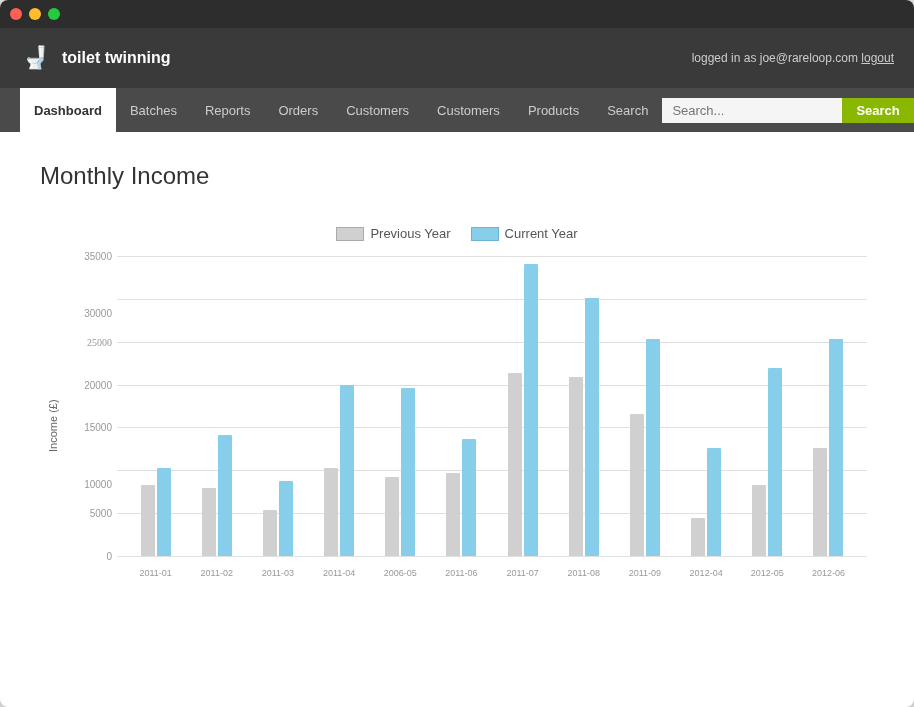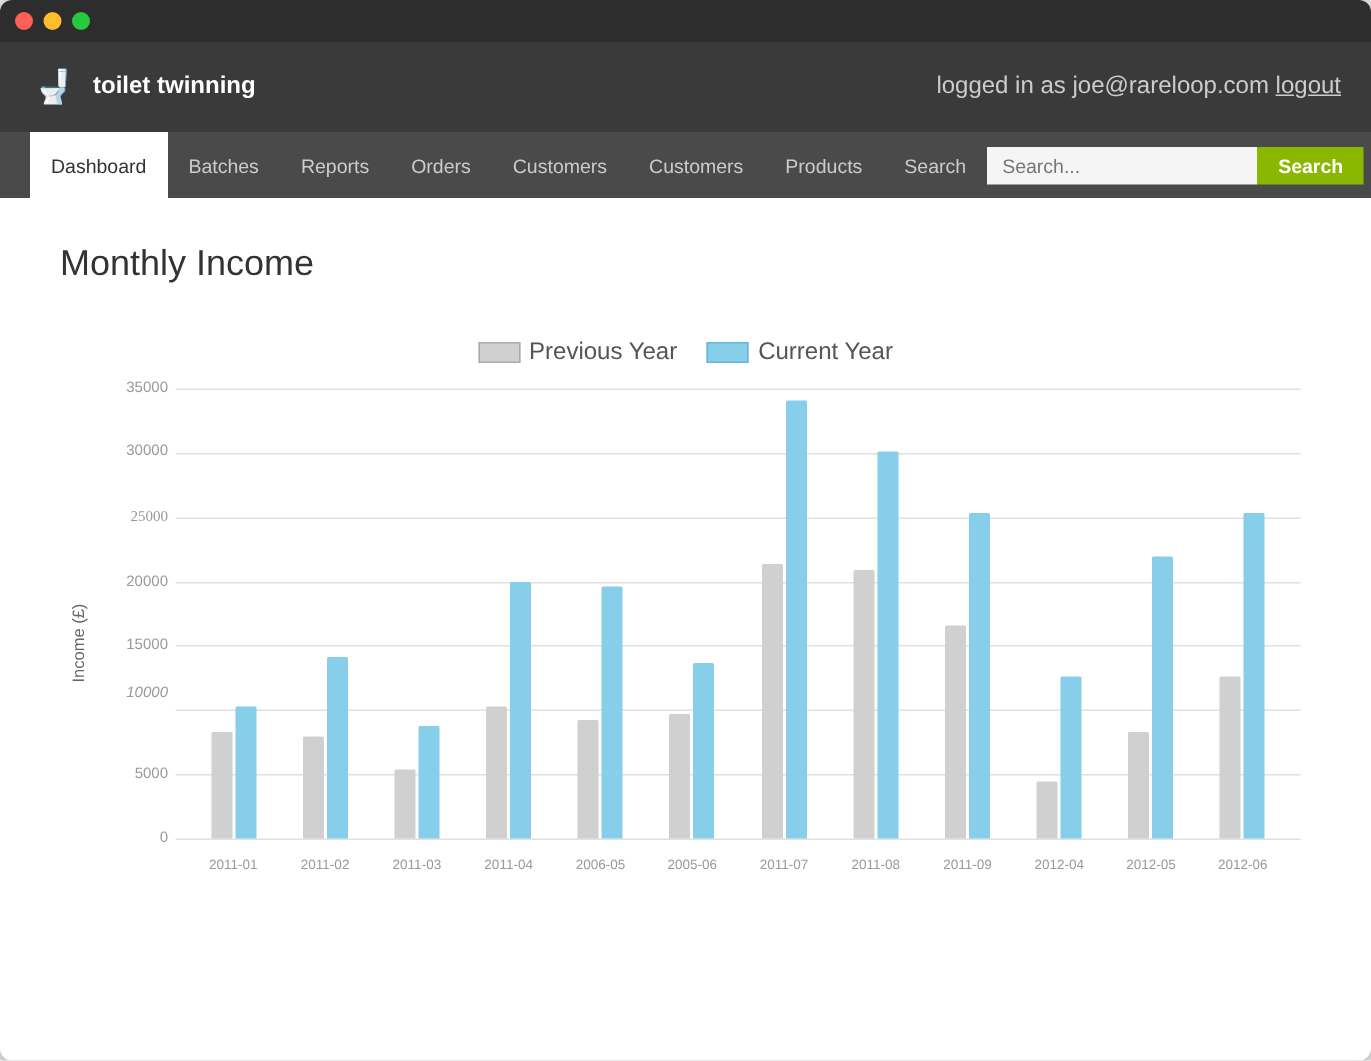--- a/index.html
+++ b/index.html
@@ -53,21 +53,21 @@
       align-items: center;
       justify-content: center;
     }
     .logo-text {
       color: #fff;
       font-size: 16px;
       font-weight: bold;
     }
     .header-right {
       color: #ccc;
-      font-size: 16px;
+      font-size: 12px;
     }
     .header-right a {
       color: #ccc;
       text-decoration: underline;
       cursor: pointer;
     }
 
     .navbar {
       background: #4a4a4a;
       display: flex;
@@ -82,21 +82,21 @@
       height: 44px;
       display: flex;
       align-items: center;
       cursor: pointer;
       font-size: 13px;
       text-decoration: none;
     }
     .nav-item.active {
       background: #fff;
       color: #333;
-      font-weight: normal;
+      font-weight: bold;
       text-align: center;
     }
     .search-area {
       margin-left: auto;
       display: flex;
       gap: 0;
     }
     .search-input {
       padding: 5px 10px;
       font-size: 13px;
@@ -132,21 +132,21 @@
       height: 400px;
       margin: 0 auto;
     }
 
     .legend {
       display: flex;
       align-items: center;
       gap: 20px;
       justify-content: center;
       margin-bottom: 15px;
-      font-size: 16px;
+      font-size: 13px;
       color: #555;
     }
     .legend-item {
       display: flex;
       align-items: center;
       gap: 6px;
     }
     .legend-box {
       width: 28px; height: 14px;
       border: 1px solid #aaa;
@@ -294,25 +294,25 @@
     </div>
 
     <div class="chart-container">
       <div class="chart-area">
         <div class="y-axis-label">Income (£)</div>
         <div class="chart-inner">
           <div class="grid-and-bars" id="chart-grid">
 
           <div class="y-labels">
                 <div class="y-label" style="top: 0px;">35000</div>
-                <div class="y-label" style="top: 42px;">30000</div>
+                <div class="y-label" style="top: 57px;">30000</div>
                 <div class="y-label" style="top: 85.7143px; font-family: Liberation Serif, serif;">25000</div>
                 <div class="y-label" style="top: 128.571px;">20000</div>
                 <div class="y-label" style="top: 171.429px;">15000</div>
-                <div class="y-label" style="top: 203px; font-style: italic;">10000</div>
+                <div class="y-label" style="top: 228px;">10000</div>
                 <div class="y-label" style="top: 257.143px;">5000</div>
                 <div class="y-label" style="top: 300px;">0</div>
               </div>
               <div class="grid-lines">
                 <div class="grid-line" style="top: 0px;"></div>
                 <div class="grid-line" style="top: 42.8571px;"></div>
                 <div class="grid-line" style="top: 85.7143px;"></div>
                 <div class="grid-line" style="top: 128.571px;"></div>
                 <div class="grid-line" style="top: 171.429px;"></div>
                 <div class="grid-line" style="top: 214.286px;"></div>
@@ -369,21 +369,21 @@
                   <div class="bar bar-curr" style="height: 217px;"></div>
                 </div>
               </div>
             </div>
           <div class="x-labels" id="x-labels-container">
               <div class="x-label">2011-01</div>
               <div class="x-label">2011-02</div>
               <div class="x-label">2011-03</div>
               <div class="x-label">2011-04</div>
               <div class="x-label">2006-05</div>
-              <div class="x-label">2005-06</div>
+              <div class="x-label">2011-06</div>
               <div class="x-label">2011-07</div>
               <div class="x-label">2011-08</div>
               <div class="x-label">2011-09</div>
               <div class="x-label">2012-04</div>
               <div class="x-label">2012-05</div>
               <div class="x-label">2012-06</div>
             </div>
         </div>
       </div>
     </div>

